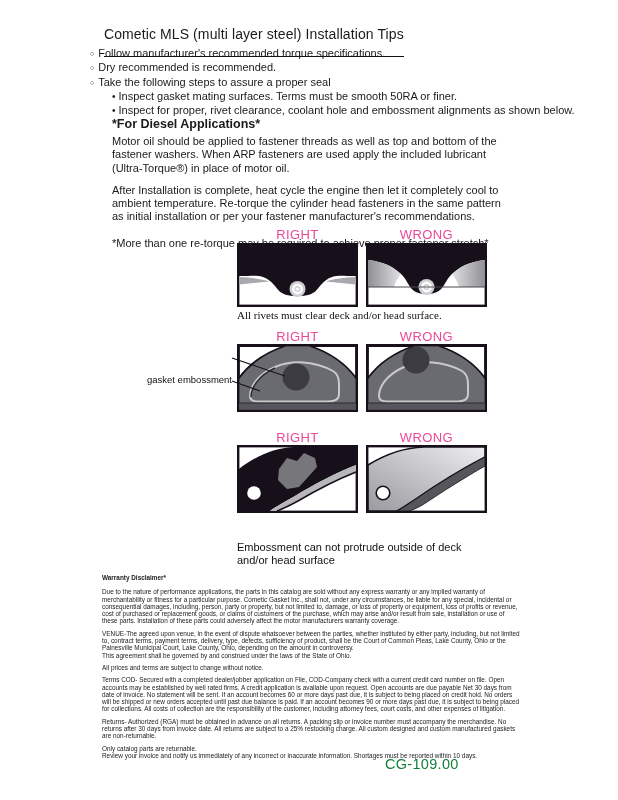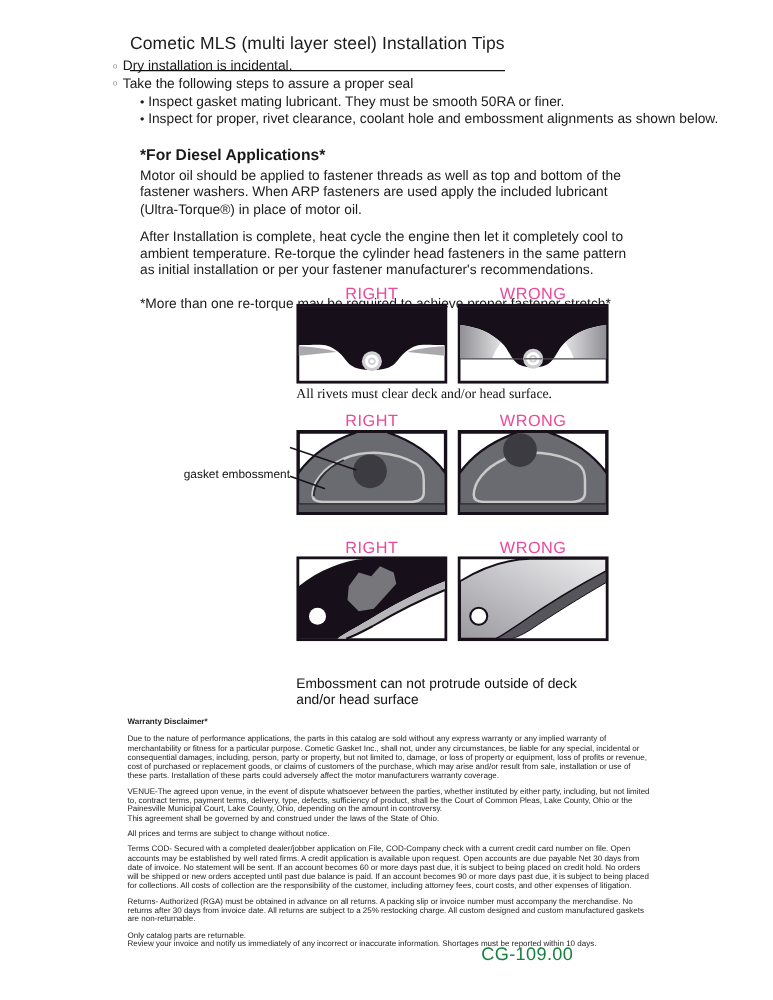--- a/index.html
+++ b/index.html
@@ -35,29 +35,33 @@
 </head>
 <body>
 
 <div class="page">
 
   <h1 class="abs title">Cometic MLS (multi layer steel) Installation Tips</h1>
 
   <div class="abs tips">
     <div class="tip">
       <span class="mark1">○</span>
-      <span>Dry installation is incidental.</span>
+      <span>Follow manufacturer's recommended torque specifications.</span>
+    </div>
+    <div class="tip">
+      <span class="mark1">○</span>
+      <span>Dry recommended is recommended.</span>
     </div>
     <div class="tip">
       <span class="mark1">○</span>
       <span>Take the following steps to assure a proper seal</span>
     </div>
     <div class="tip sub">
       <span class="mark2">•</span>
-      <span>Inspect gasket mating lubricant.  They must be smooth 50RA or finer.</span>
+      <span>Inspect gasket mating surfaces.  Terms must be smooth 50RA or finer.</span>
     </div>
     <div class="tip sub">
       <span class="mark2">•</span>
       <span>Inspect for proper, rivet clearance, coolant hole and embossment alignments as shown below.</span>
     </div>
   </div>
 
   <div class="abs diesel">
     <div class="d-head">*For Diesel Applications*</div>
     <p>Motor oil should be applied to fastener threads as well as top and bottom of the fastener washers. When ARP fasteners are used apply the included lubricant (Ultra-Torque®) in place of motor oil.</p>

